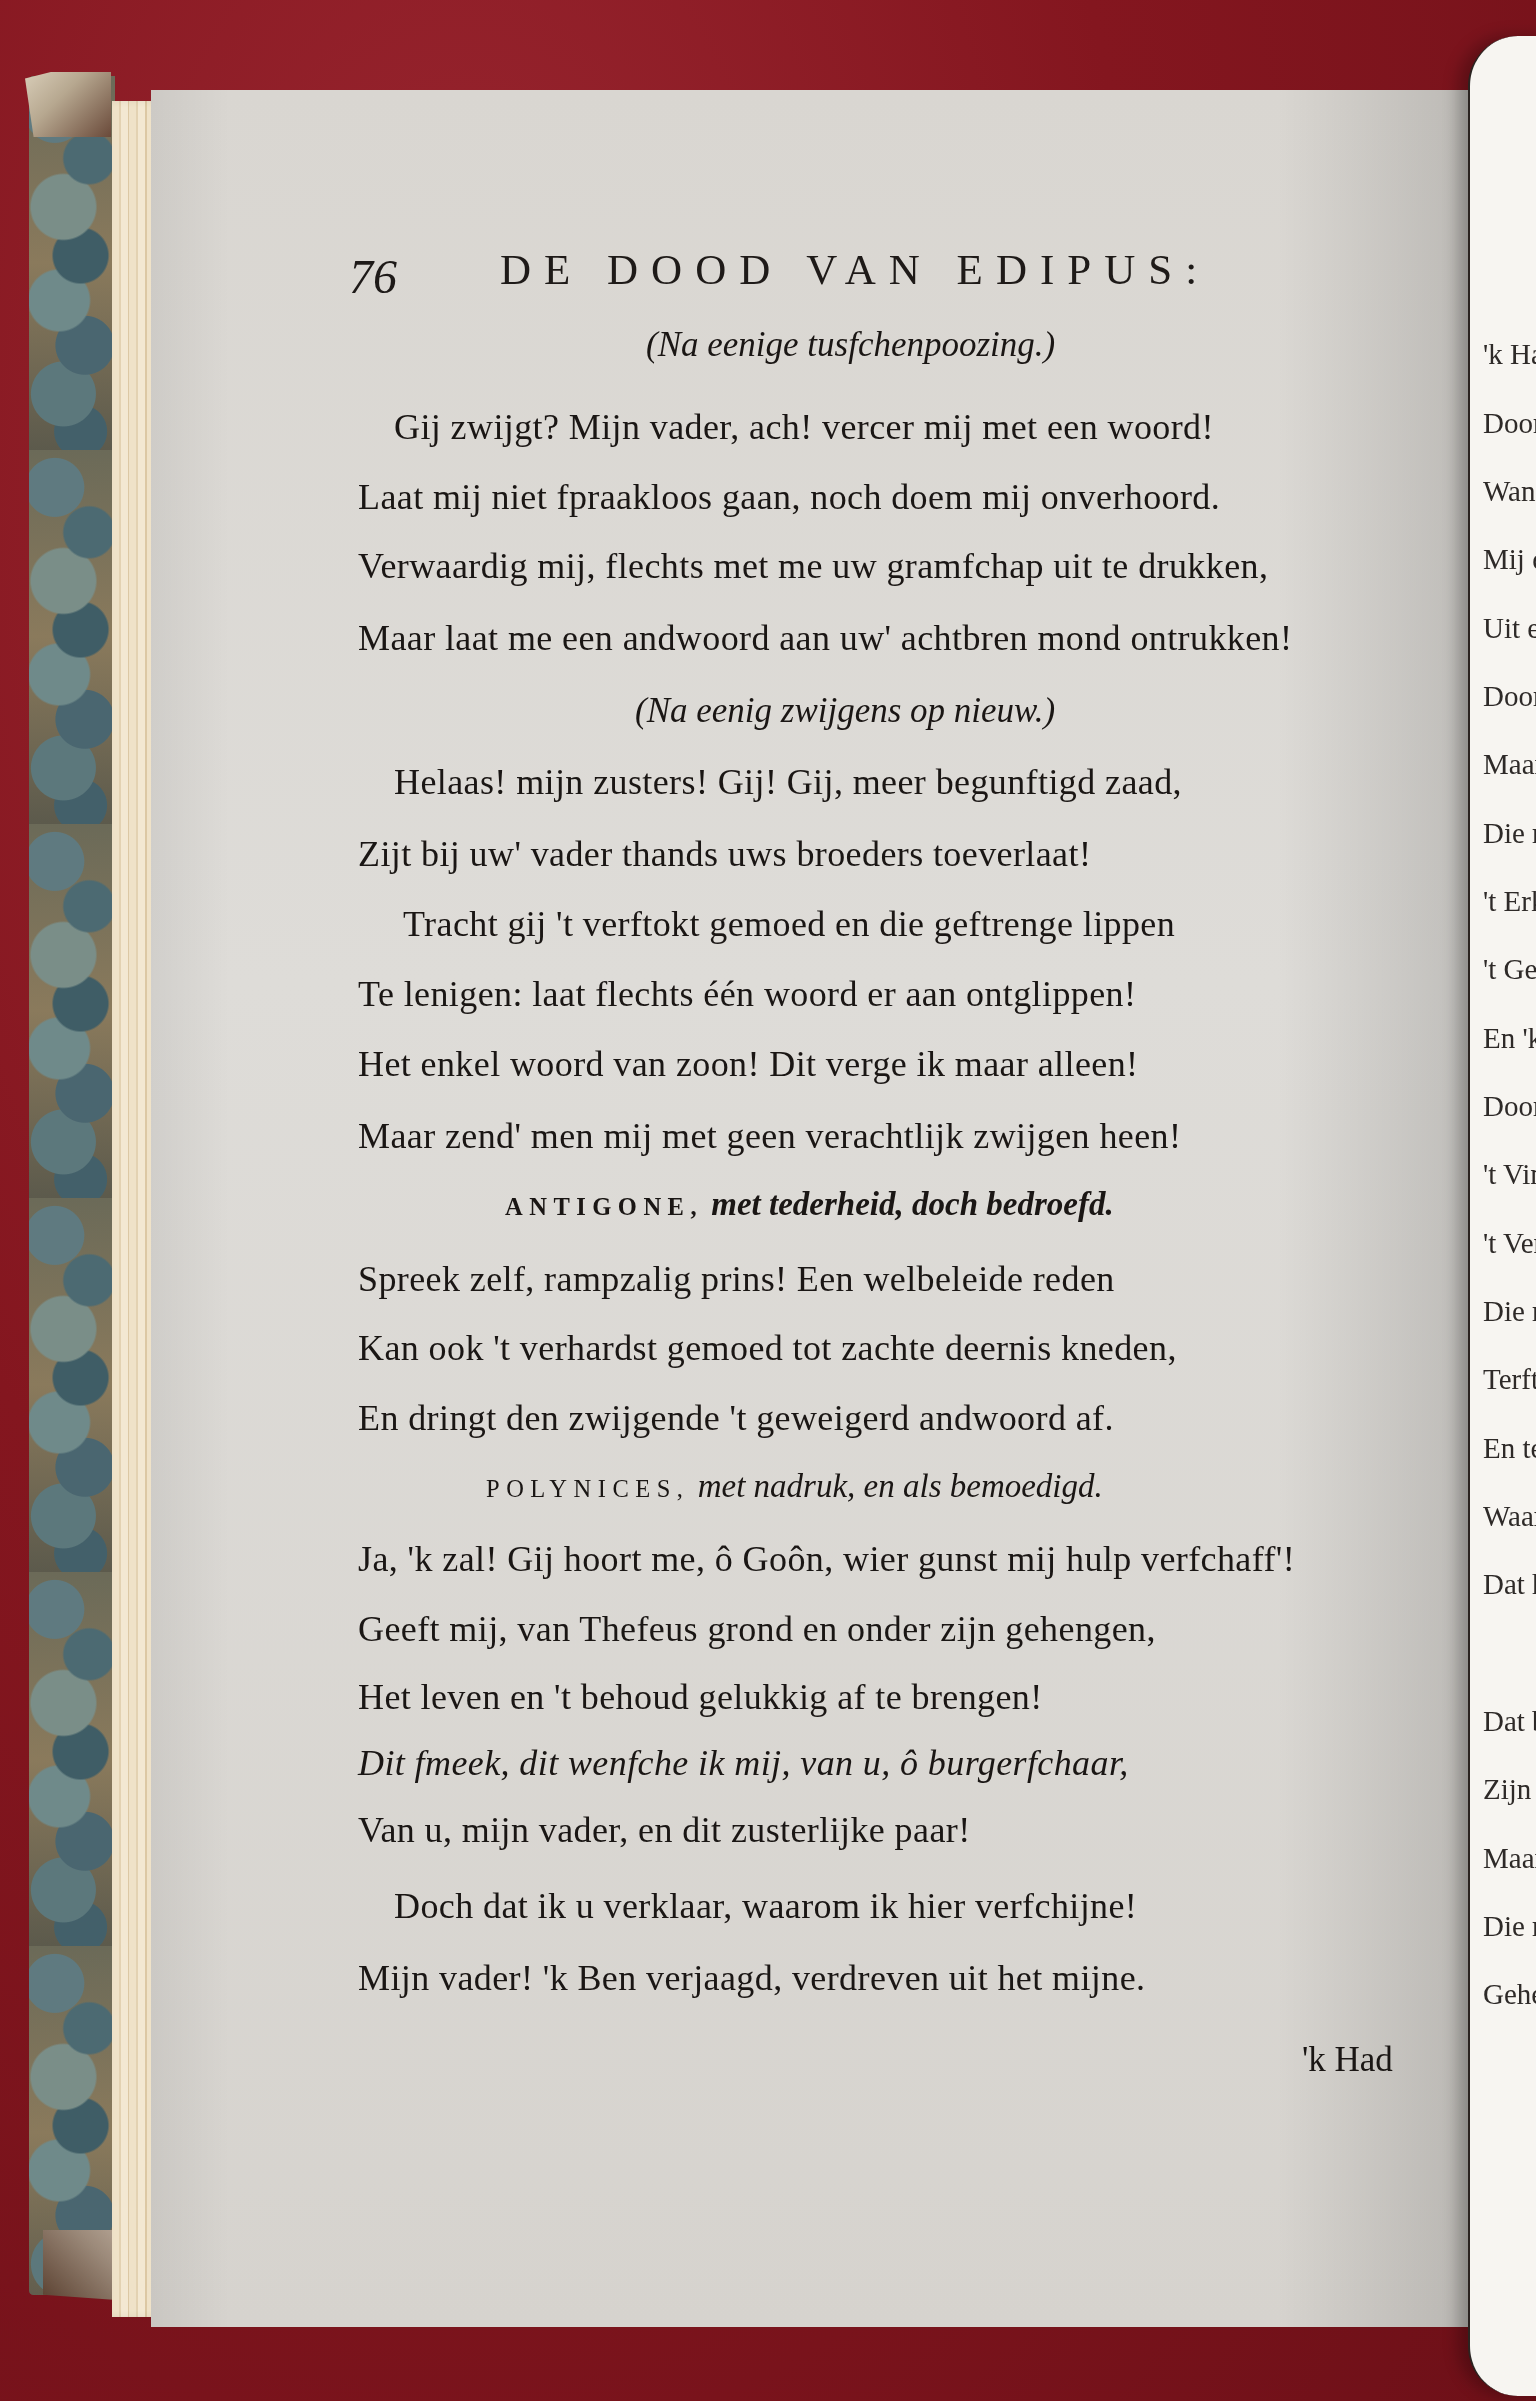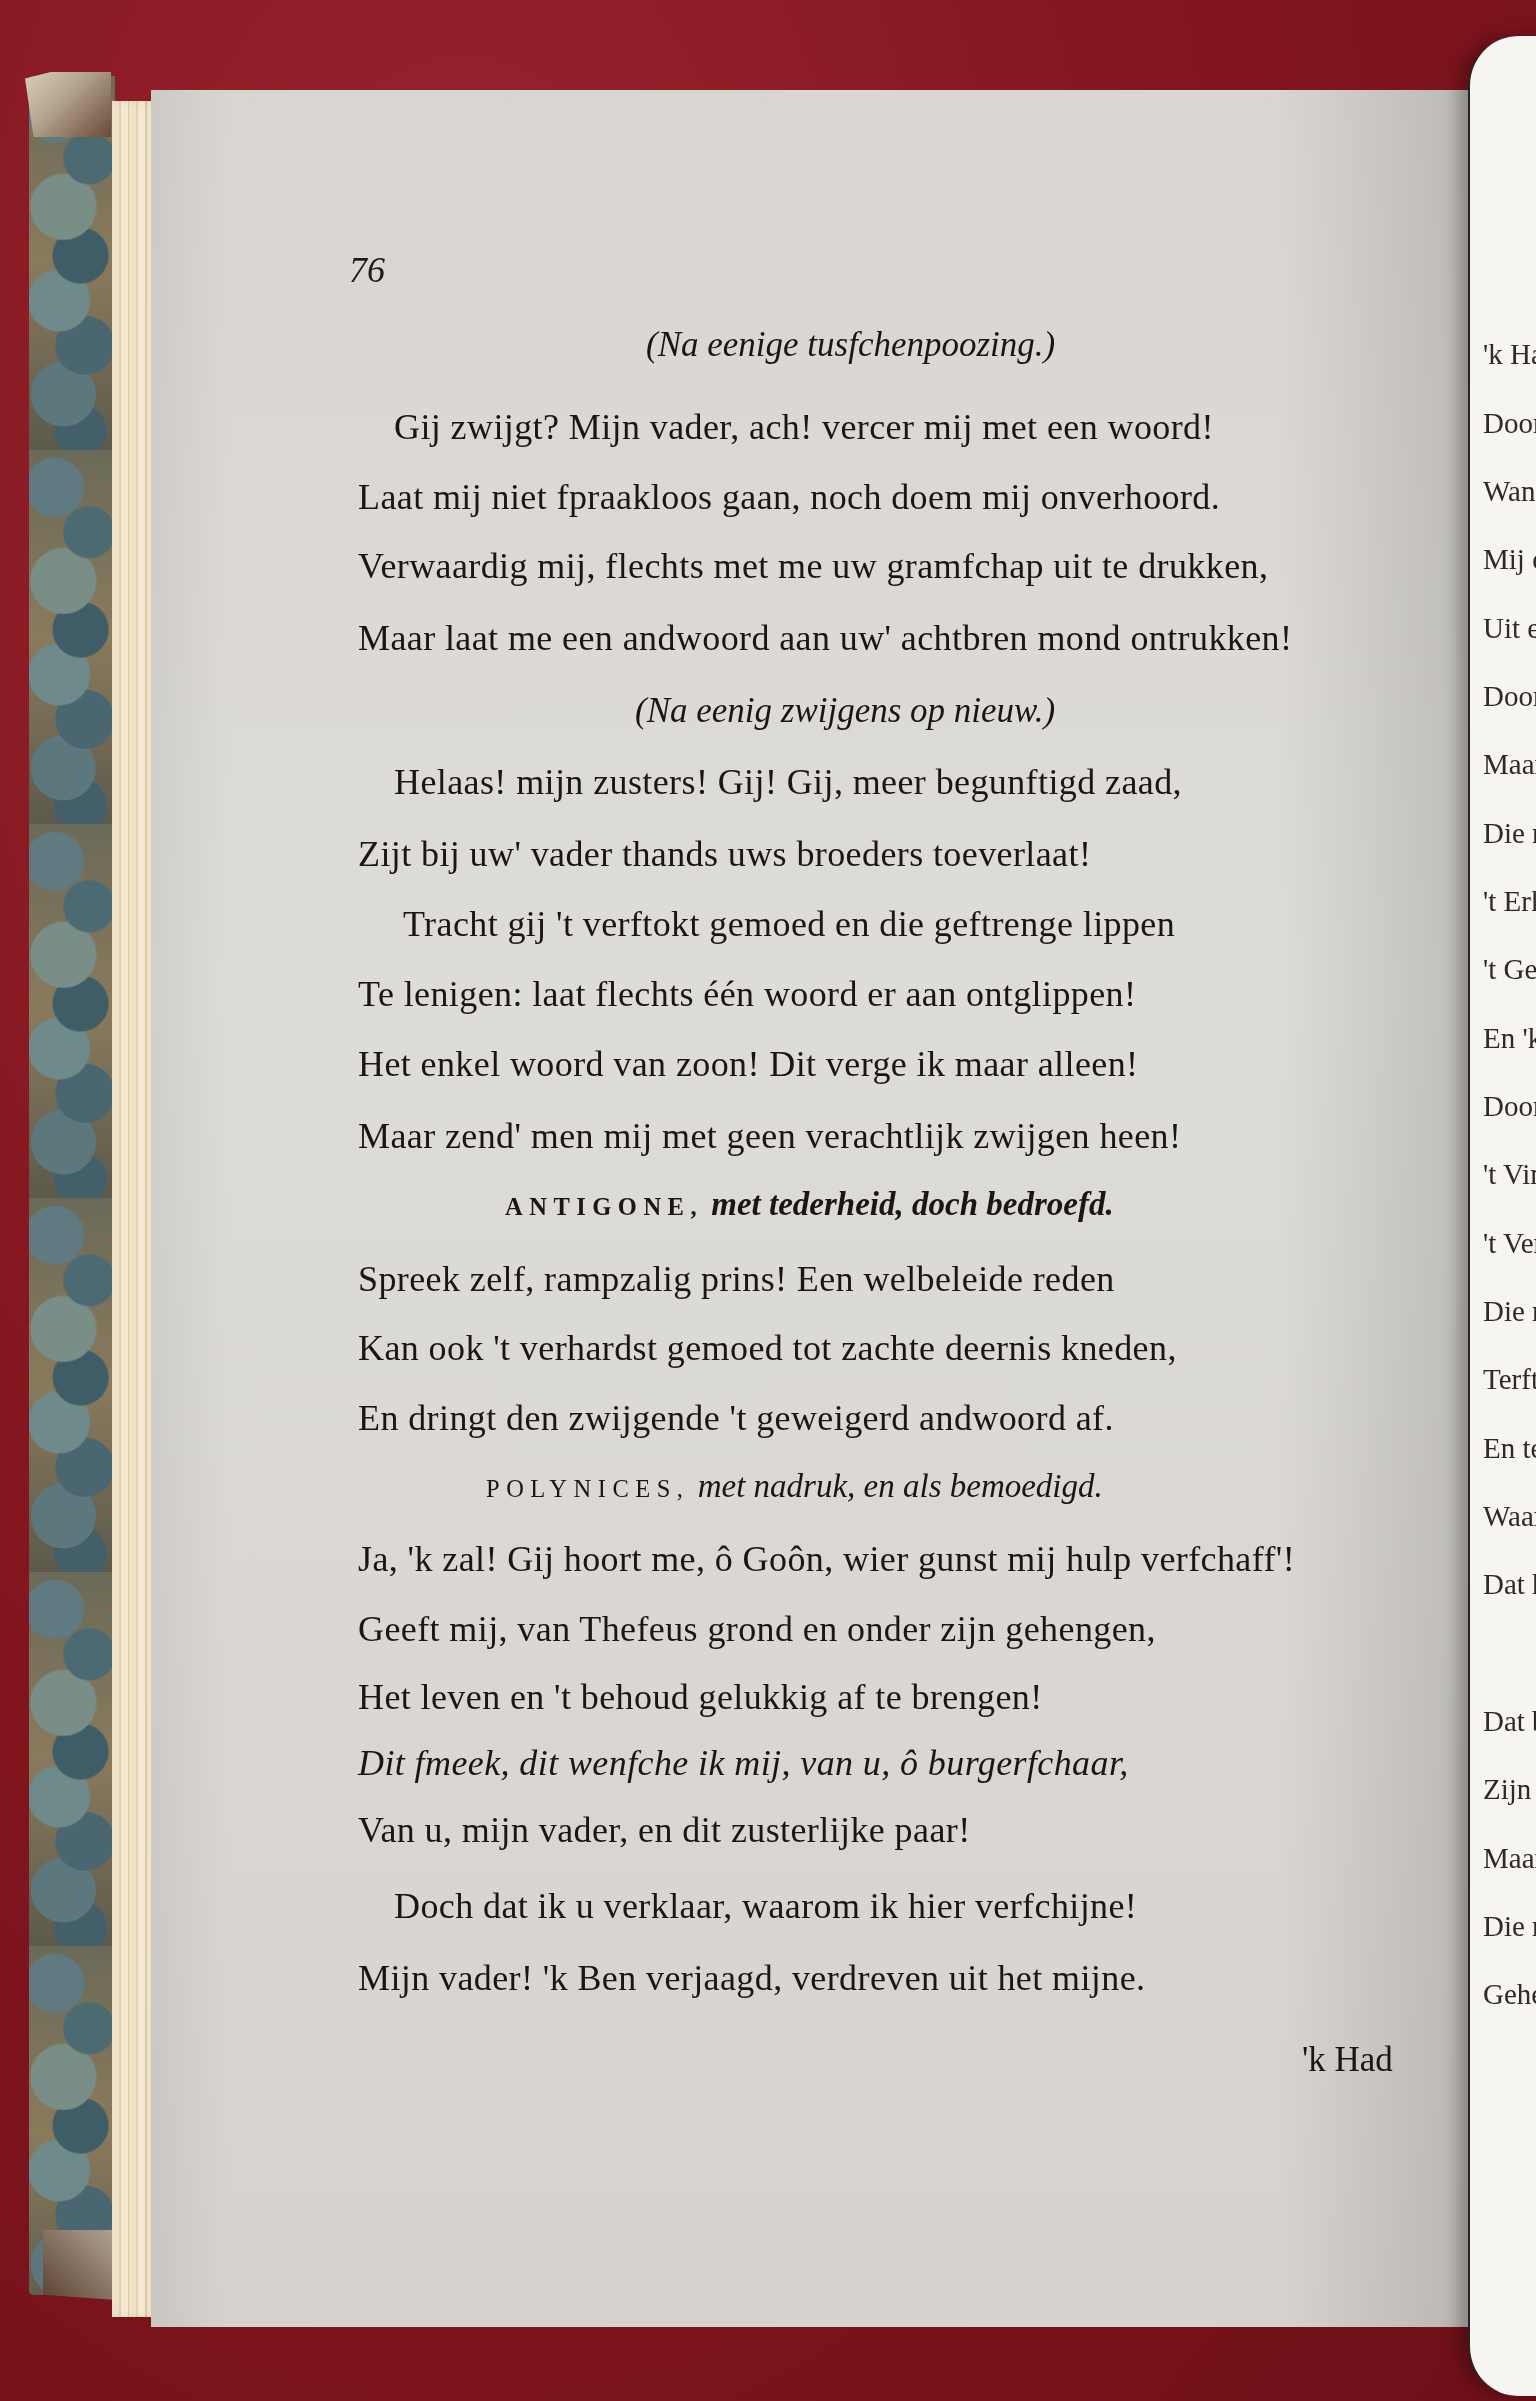--- a/index.html
+++ b/index.html
@@ -56,21 +56,21 @@
   }
   .facing-line {
     position:absolute; left:13px; font-size:29px; color:#2e2a28; white-space:nowrap;
     font-family:"Liberation Serif", serif;
   }
   .running-head {
     position:absolute; top:245px; left:349px; width:978px; height:50px;
     color:#1e1a18;
   }
   .page-number {
-    position:absolute; left:0; top:4.3px; font-size:36px; font-style:italic;
+    position:absolute; left:0; top:4.3px; font-size:48px; font-style:italic;
     font-family:"Liberation Serif", serif;
   }
   .title {
     position:absolute; left:151px; top:0; font-size:43px; letter-spacing:13px;
     font-family:"Liberation Serif", serif;
   }
   .text-block {
     position:absolute; left:358px; top:0; width:1079px;
   }
   .line {
@@ -99,20 +99,21 @@
 
 <div class="binding"></div>
 <div class="binding-corner-top"></div>
 <div class="binding-corner-bottom"></div>
 <div class="page-edges"></div>
 
 <div class="page"></div>
 
 <div class="running-head">
   <span class="page-number">76</span>
+  <span class="title">DE DOOD VAN EDIPUS:</span>
 </div>
 
 <div class="text-block">
   <div class="stage" style="top:325px;left:288px;">(Na eenige tusfchenpoozing.)</div>
   <div class="line indent" style="top:406px;">Gij zwijgt? Mijn vader, ach! vercer mij met een woord!</div>
   <div class="line" style="top:476px;">Laat mij niet fpraakloos gaan, noch doem mij onverhoord.</div>
   <div class="line" style="top:545px;">Verwaardig mij, flechts met me uw gramfchap uit te drukken,</div>
   <div class="line" style="top:617px;">Maar laat me een andwoord aan uw' achtbren mond ontrukken!</div>
   <div class="stage" style="top:691px;left:277px;">(Na eenig zwijgens op nieuw.)</div>
   <div class="line indent" style="top:761px;">Helaas! mijn zusters! Gij! Gij, meer begunftigd zaad,</div>

